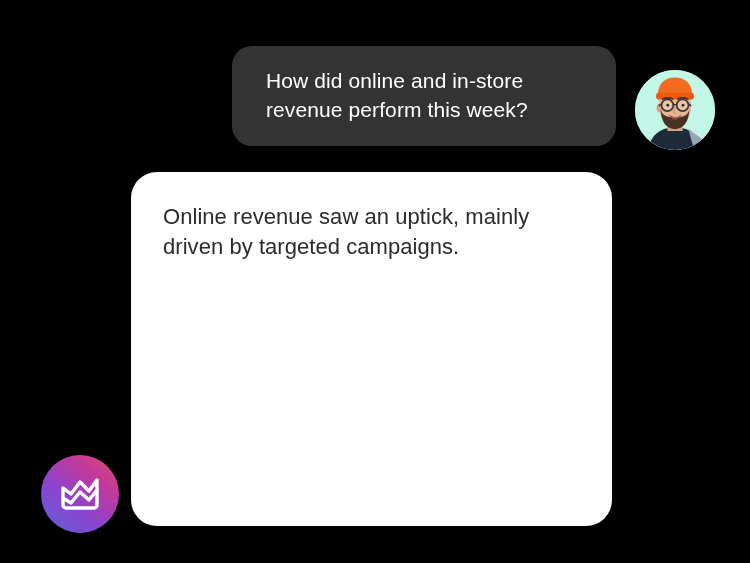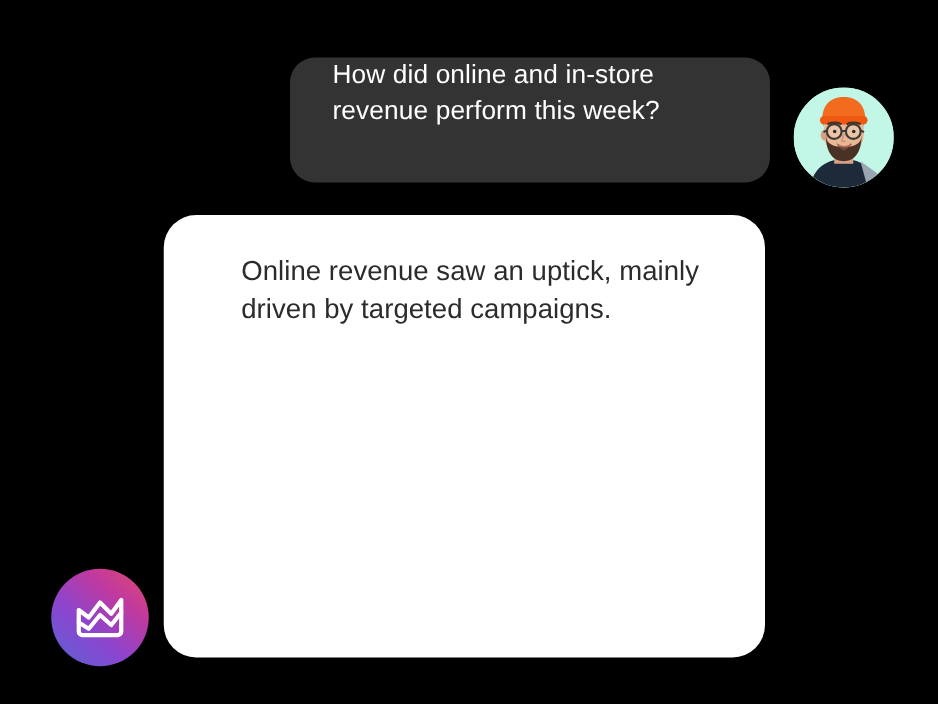--- a/index.html
+++ b/index.html
@@ -23,21 +23,21 @@
   #question-bubble {
     position: absolute;
     left: 232px;
     top: 46px;
     width: 384px;
     height: 100px;
     background: #333333;
     border-radius: 20px;
     box-shadow: 4px 5px 0 0 rgba(0,0,0,0.85);
     display: flex;
-    align-items: flex-start;
+    align-items: center;
     padding: 0 34px;
   }
   #question-text {
     color: #ffffff;
     font-size: 21px;
     line-height: 1.38;
     font-weight: 400;
     letter-spacing: 0.1px;
   }
 
@@ -68,21 +68,20 @@
     padding: 30px 32px 0 32px;
   }
 
   #answer-title {
     font-size: 22px;
     line-height: 1.38;
     color: #2b2b2b;
     font-weight: 400;
     letter-spacing: 0.05px;
     margin-bottom: 20px;
-    margin-left: 30px;
   }
 
   
   #chart-panel {
     position: relative;
     width: 100%;
     height: 194px;
     background: #f4f4f4;
     border-radius: 14px;
   }

